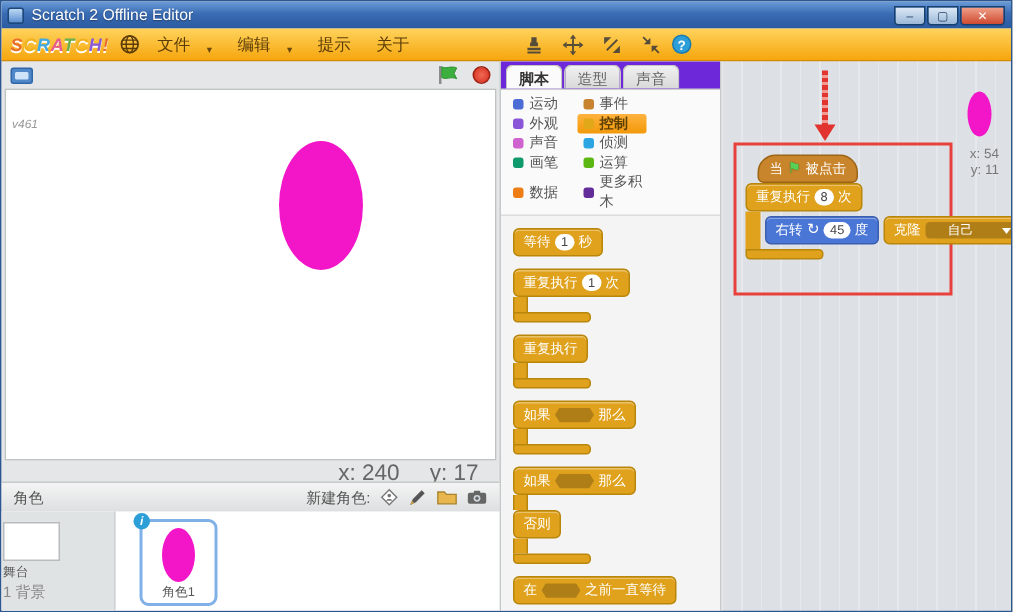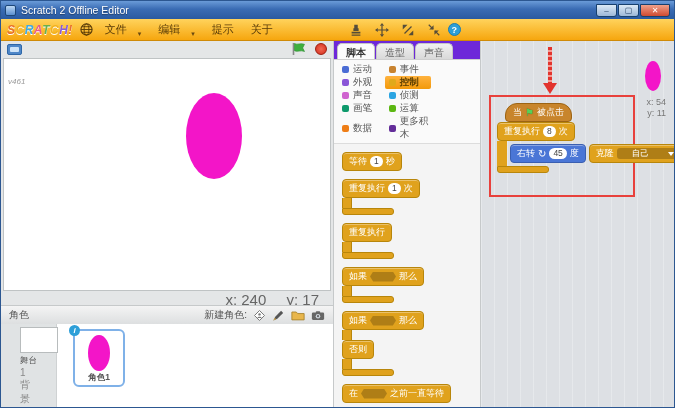--- a/index.html
+++ b/index.html
@@ -48,32 +48,32 @@
     border:1px solid #9c2012; }
   .stage { height:248px; margin:0 2px; background:#fff; border:1px solid #bfc3c4; position:relative; }
   .v-label { position:absolute; left:4px; top:18px; font-size:8px; color:#999;font-style:italic; }
   .stage-sprite { position:absolute; left:182px; top:34px; width:56px; height:86px; border-radius:50%; }
   .coords-row { height:14px; text-align:right; padding-right:14px; font-size:15px; color:#666; }
   .coords-row span { margin-left:16px; }
   .sprite-header { height:20px; display:flex; align-items:center; gap:6px; padding:0 8px;
     background:linear-gradient(#f4f4f4,#dddfe0); border-top:1px solid #c6c9ca; font-size:10px; color:#555; }
   .new-group { margin-left:auto; display:flex; align-items:center; gap:6px; }
   .sprite-body { flex:1; display:flex; background:#fff; }
-  .stage-col { width:56px; background:#e0e3e4; border-right:1px solid #cfd2d3; display:flex;
-    flex-direction:column; justify-content:center; padding:3px 19px; font-size:8.5px; color:#555; }
+  .stage-col { width:76px; background:#e0e3e4; border-right:1px solid #cfd2d3; display:flex;
+    flex-direction:column; justify-content:center; padding:3px 1px; font-size:8.5px; color:#555; }
   .stage-thumb { width:38px; height:26px; background:#fff; border:1px solid #b8bcbd; margin-bottom:2px; }
   .stage-sub { font-size:10px; color:#888; }
   .sprite-list { flex:1; position:relative; }
   .sprite-card { position:absolute; left:16px; top:5px; width:52px; height:58px; background:#fff;
     border:2px solid #7fb1e8; border-radius:6px; }
   .info-badge { position:absolute; left:-6px; top:-6px; width:11px; height:11px; border-radius:50%;
     background:#2d9fd8; color:#fff; font-size:8px; font-style:italic; font-weight:bold;
     text-align:center; line-height:11px; }
   .card-ellipse { position:absolute; left:13px; top:4px; width:22px; height:36px; border-radius:50%; }
-  .card-name { position:absolute; bottom:1px; width:100%; text-align:center; font-size:8.5px; color:#555;font-weight:bold; }
+  .card-name { position:absolute; bottom:1px; width:100%; text-align:center; font-size:8.5px; color:#555; }
 
   
   .mid-panel { width:147px; display:flex; flex-direction:column; background:#f4f4f4;
     border-right:1px solid #c6c9ca; }
   .tabs { height:19px; display:flex; gap:1px; padding:2px 0 0 3px; background:#6d28d9;
     border-bottom:1px solid #cfcfcf; }
   .tab { padding:2px 8px 0; font-size:10px; color:#666; background:linear-gradient(#f0f0f0,#d9d9d9);
     border:1px solid #c6c6c6; border-bottom:none; border-radius:5px 5px 0 0; }
   .tab.active { background:#fbfbfb; color:#333; font-weight:bold; }
   .categories { height:84px; display:grid; grid-template-columns:1fr 1fr 1fr; grid-auto-flow:column;

